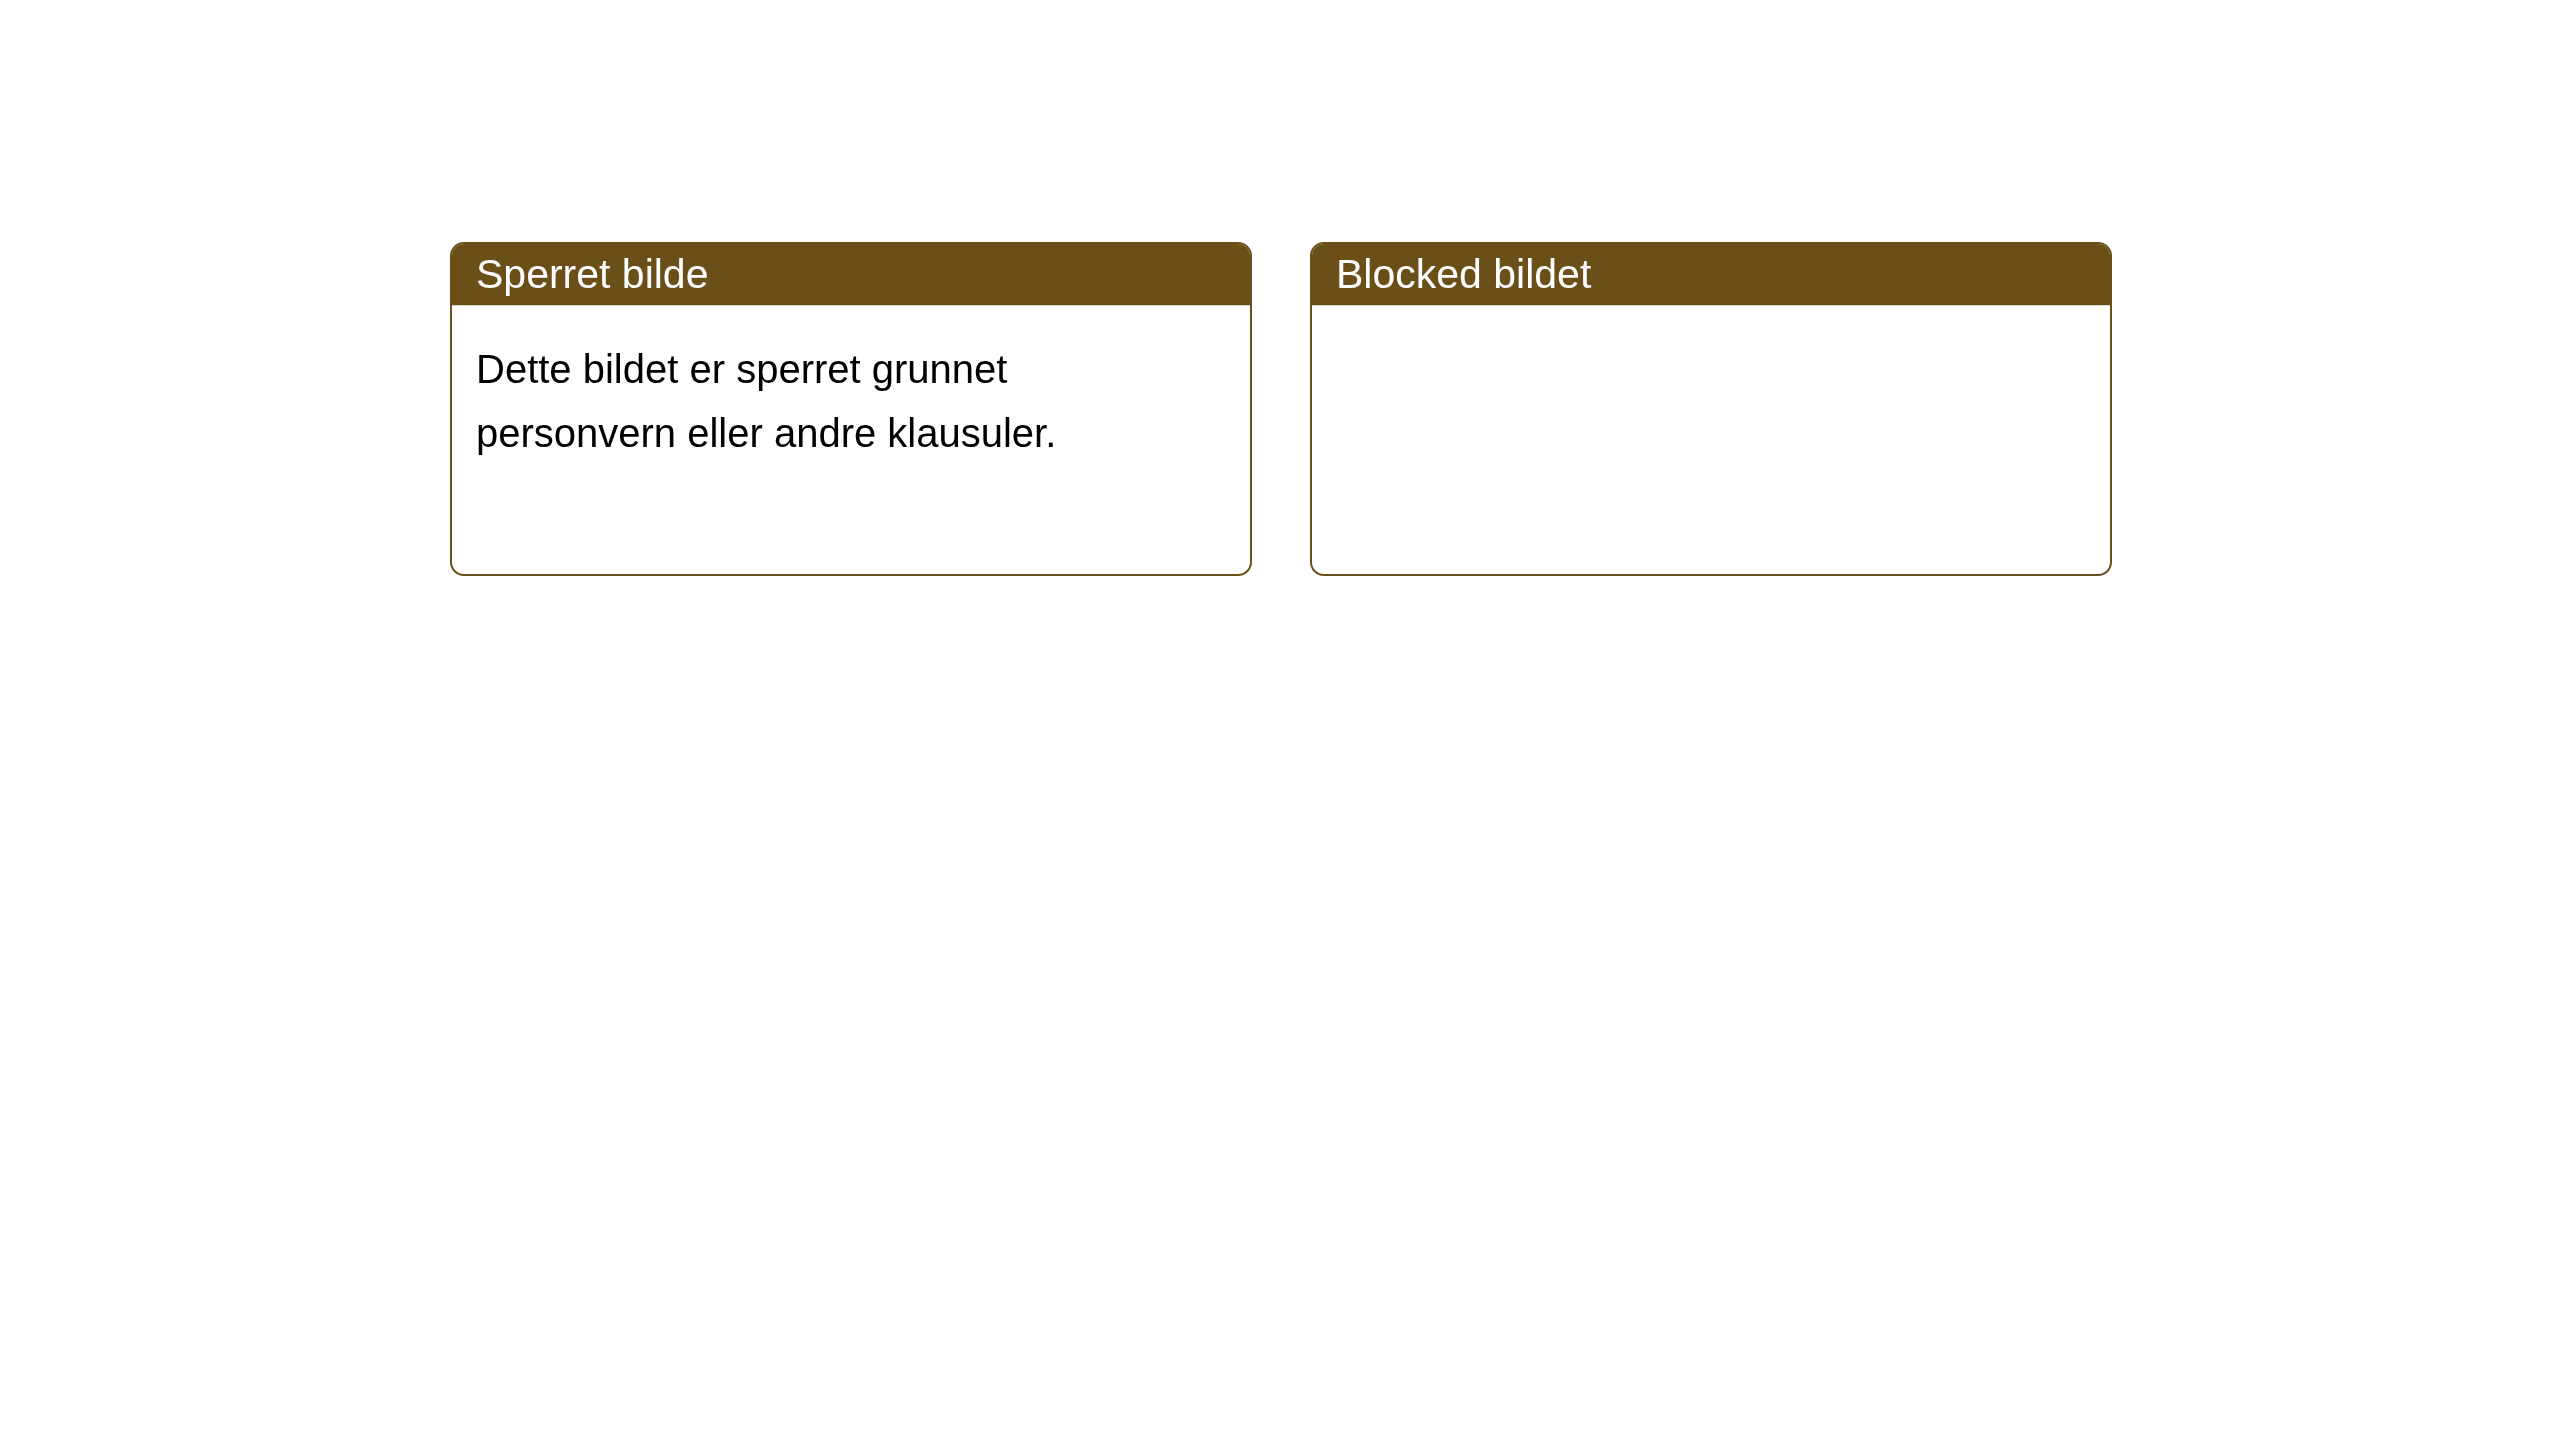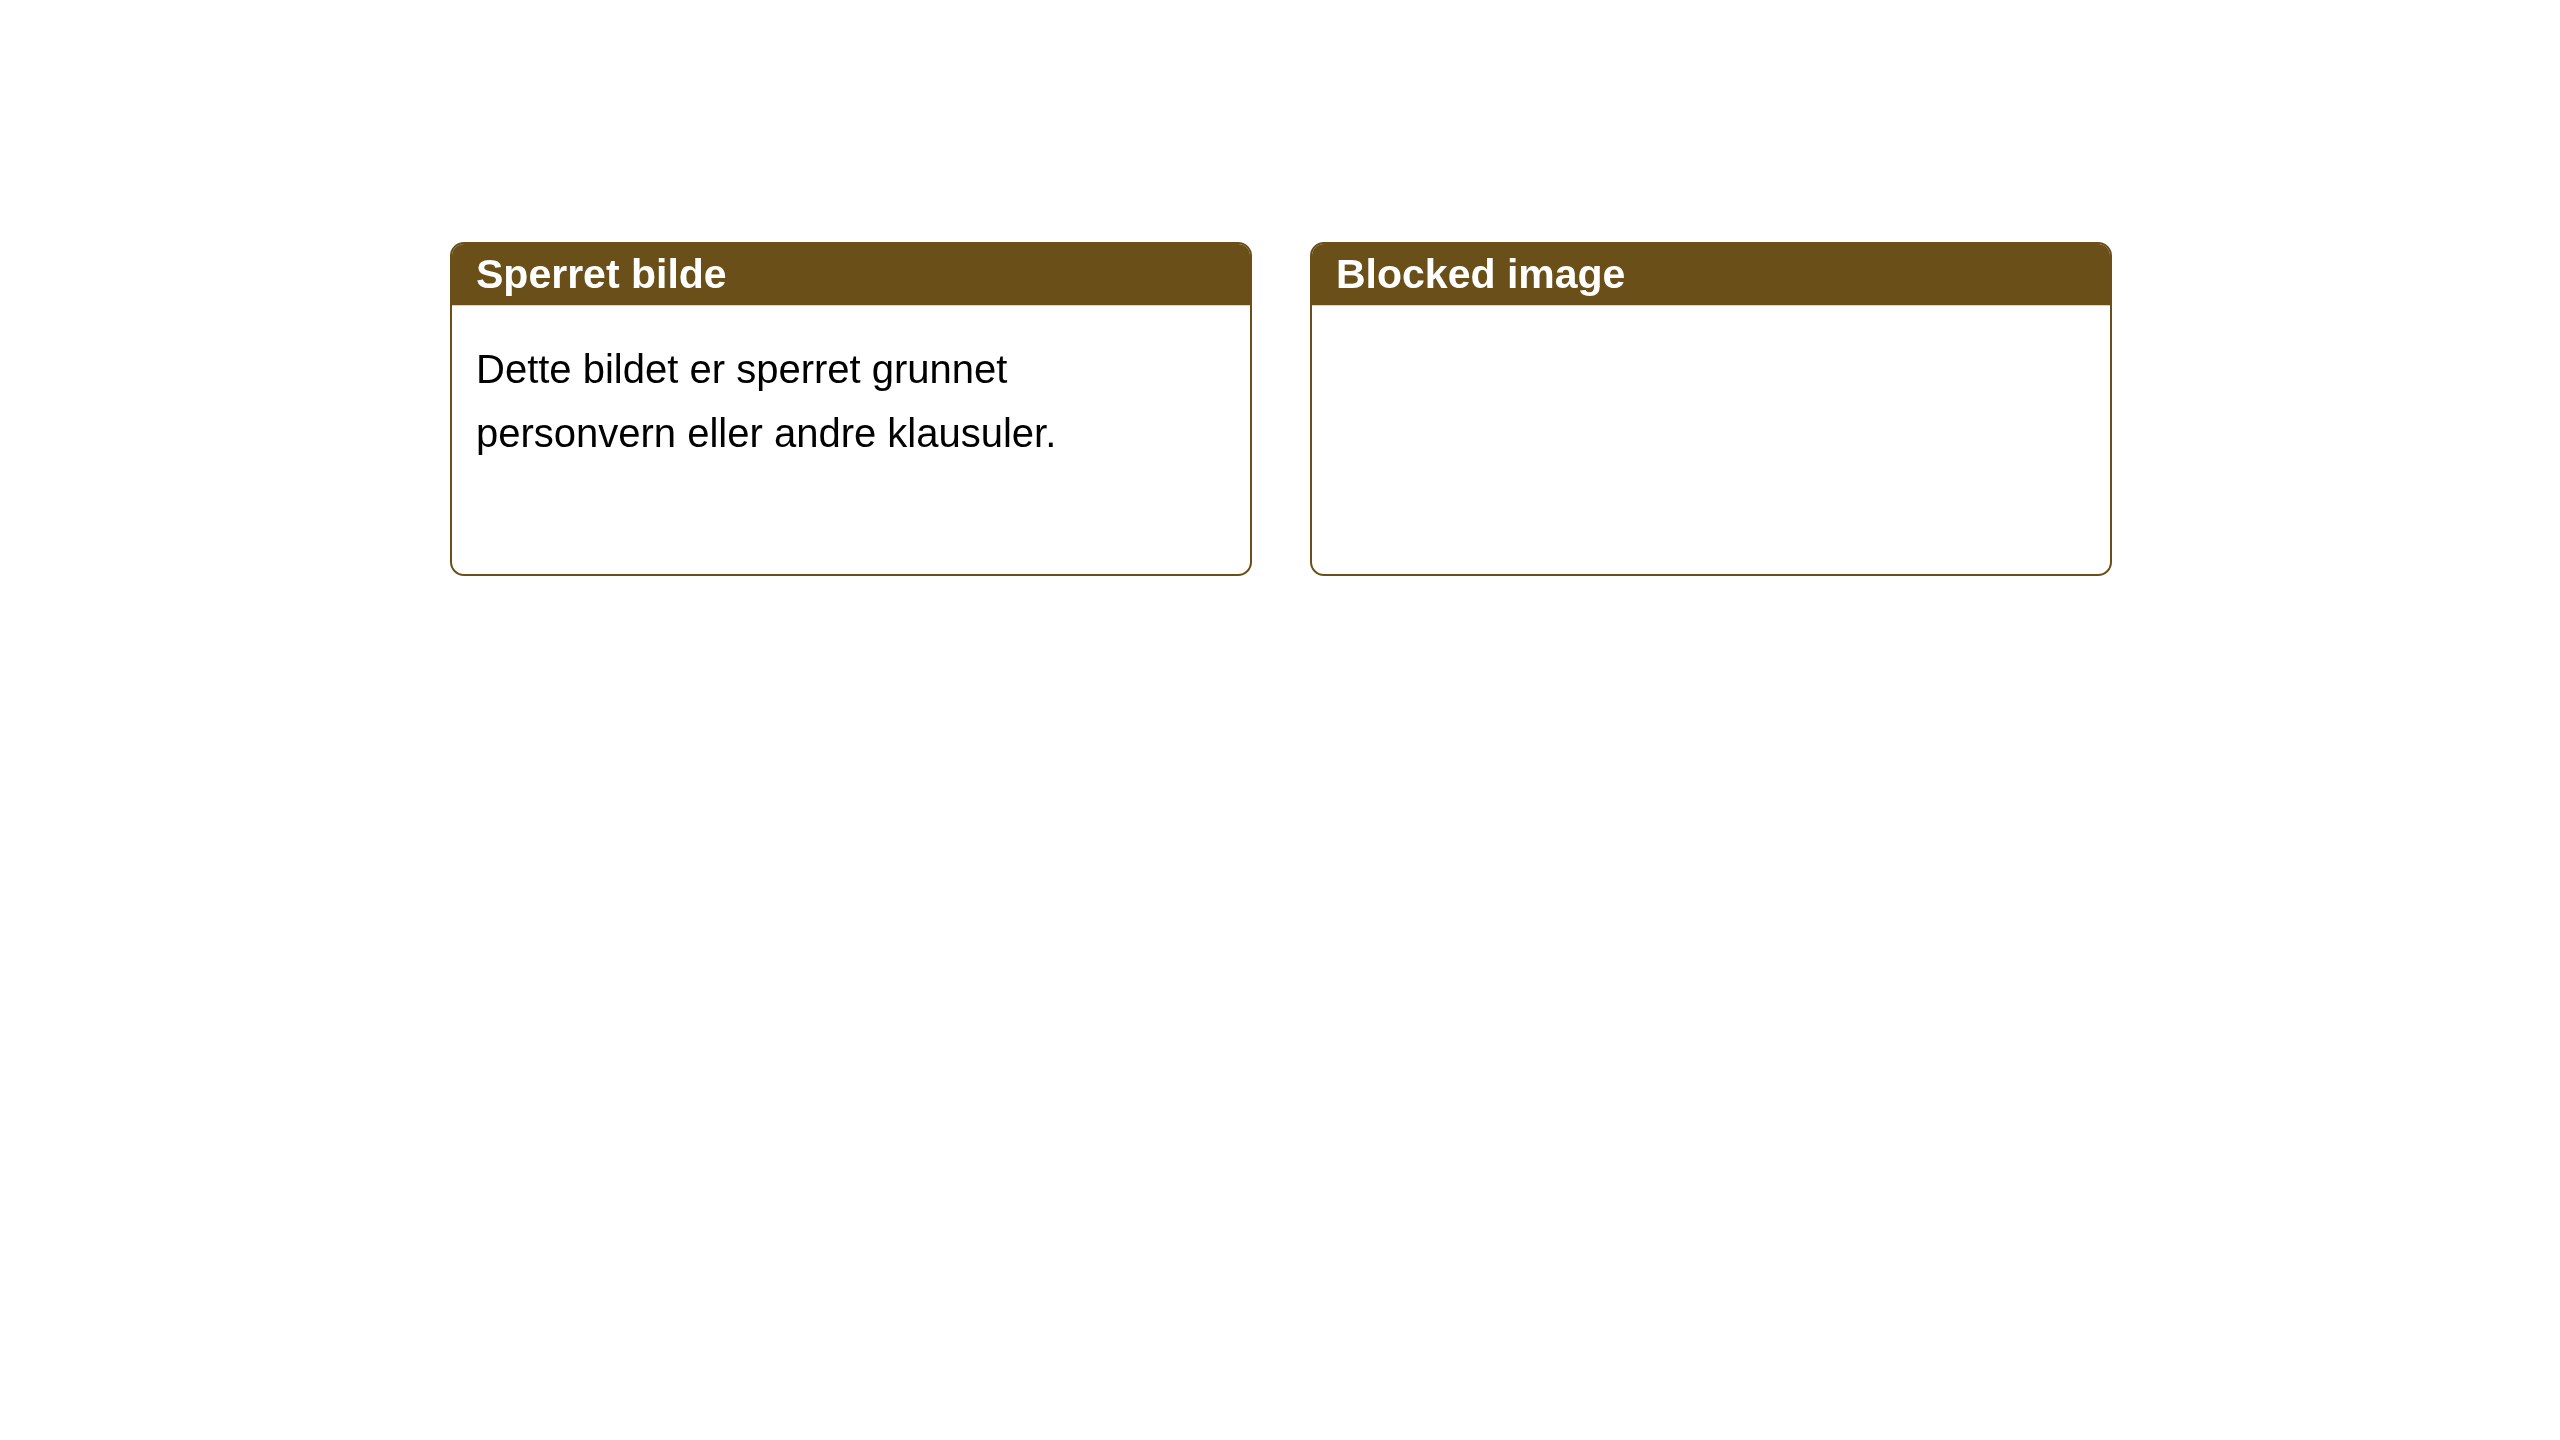--- a/index.html
+++ b/index.html
@@ -28,21 +28,20 @@
   .notice-card.card-no { left: 450px; }
   .notice-card.card-en { left: 1310px; }
   .notice-card .card-header {
     box-sizing: border-box;
     height: 62px;
     background: #6a5018;
     display: flex;
     align-items: center;
     padding: 0 24px;
     border-bottom: 1px solid #d9d3c5;
-    font-weight: bold;
   }
   .notice-card .card-header .card-title {
     color: #ffffff;
     font-size: 41px;
     line-height: 1;
     white-space: nowrap;
   }
   .notice-card .card-body {
     box-sizing: border-box;
     padding: 31px 24px 0 24px;
@@ -62,15 +61,15 @@
     <span class="card-title">Sperret bilde</span>
   </div>
   <div class="card-body">
     <div class="card-text">Dette bildet er sperret grunnet
 personvern eller andre klausuler.</div>
   </div>
 </div>
 
 <div class="notice-card card-en">
   <div class="card-header">
-    <span class="card-title">Blocked image</span>
+    <span class="card-title">Blocked bildet</span>
   </div>
 </div>
 
 </body></html>

